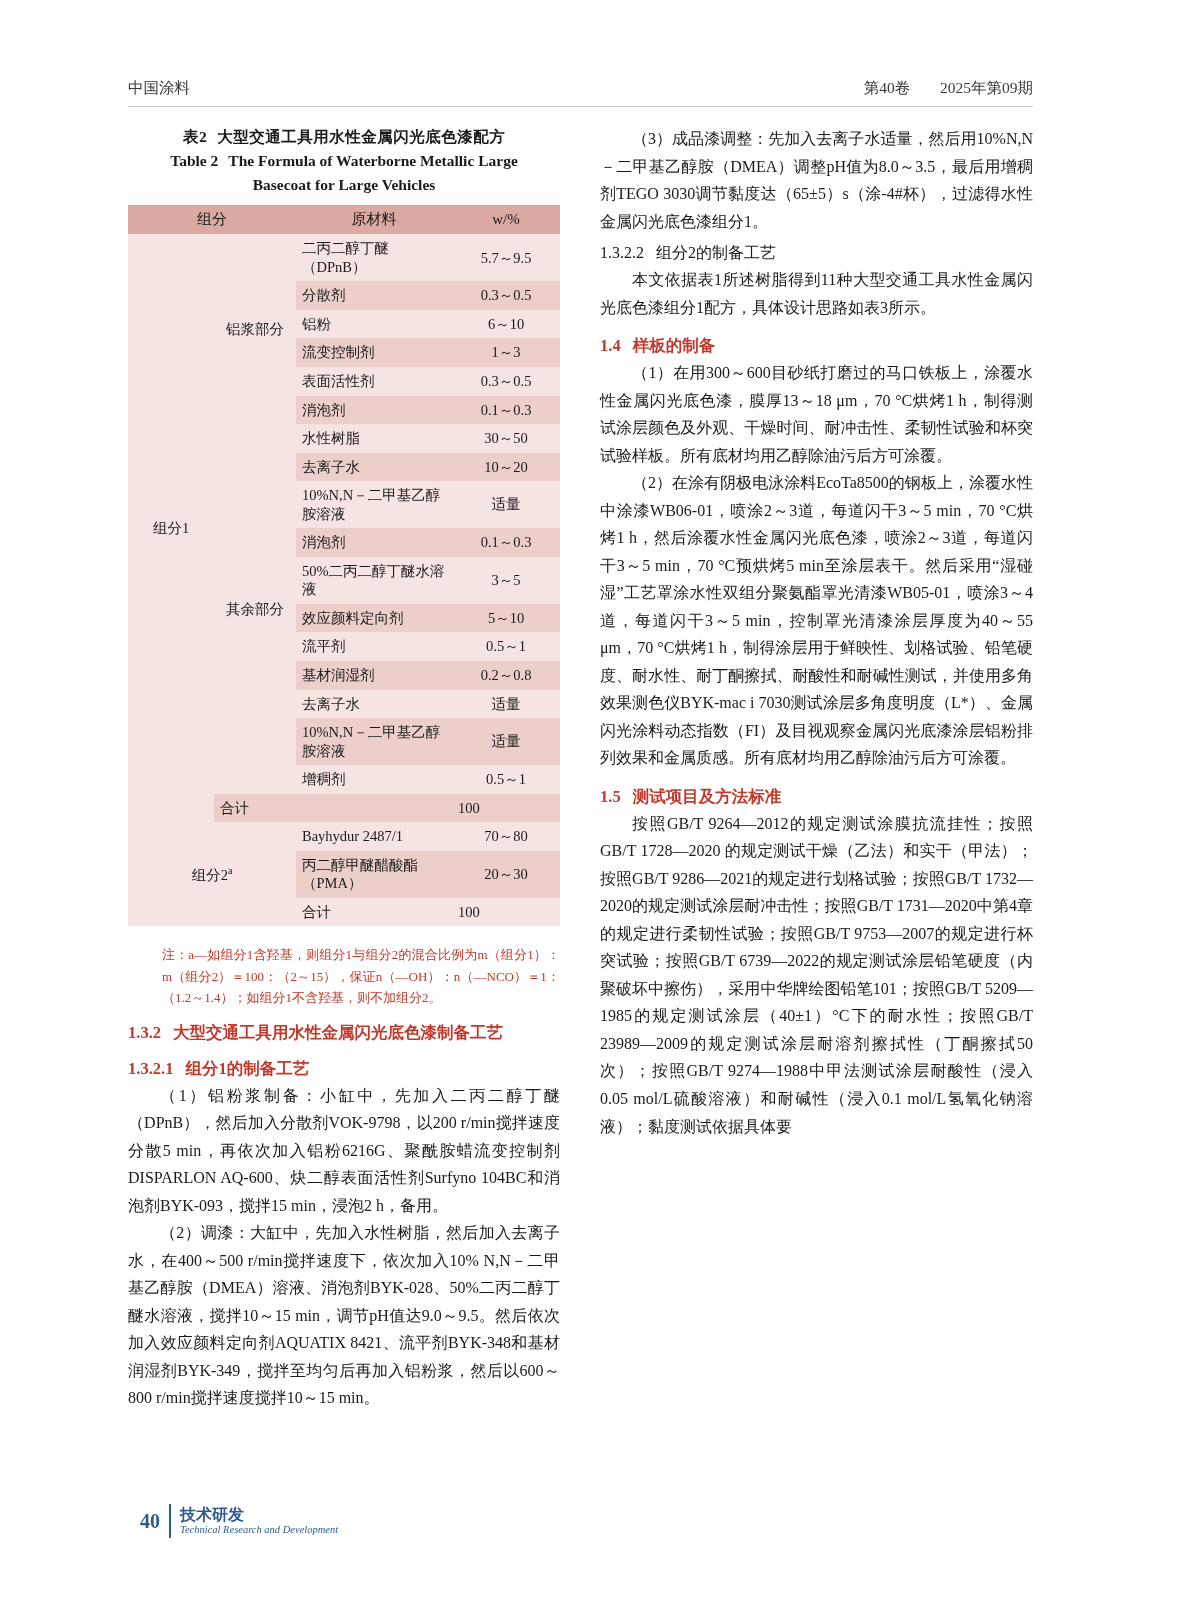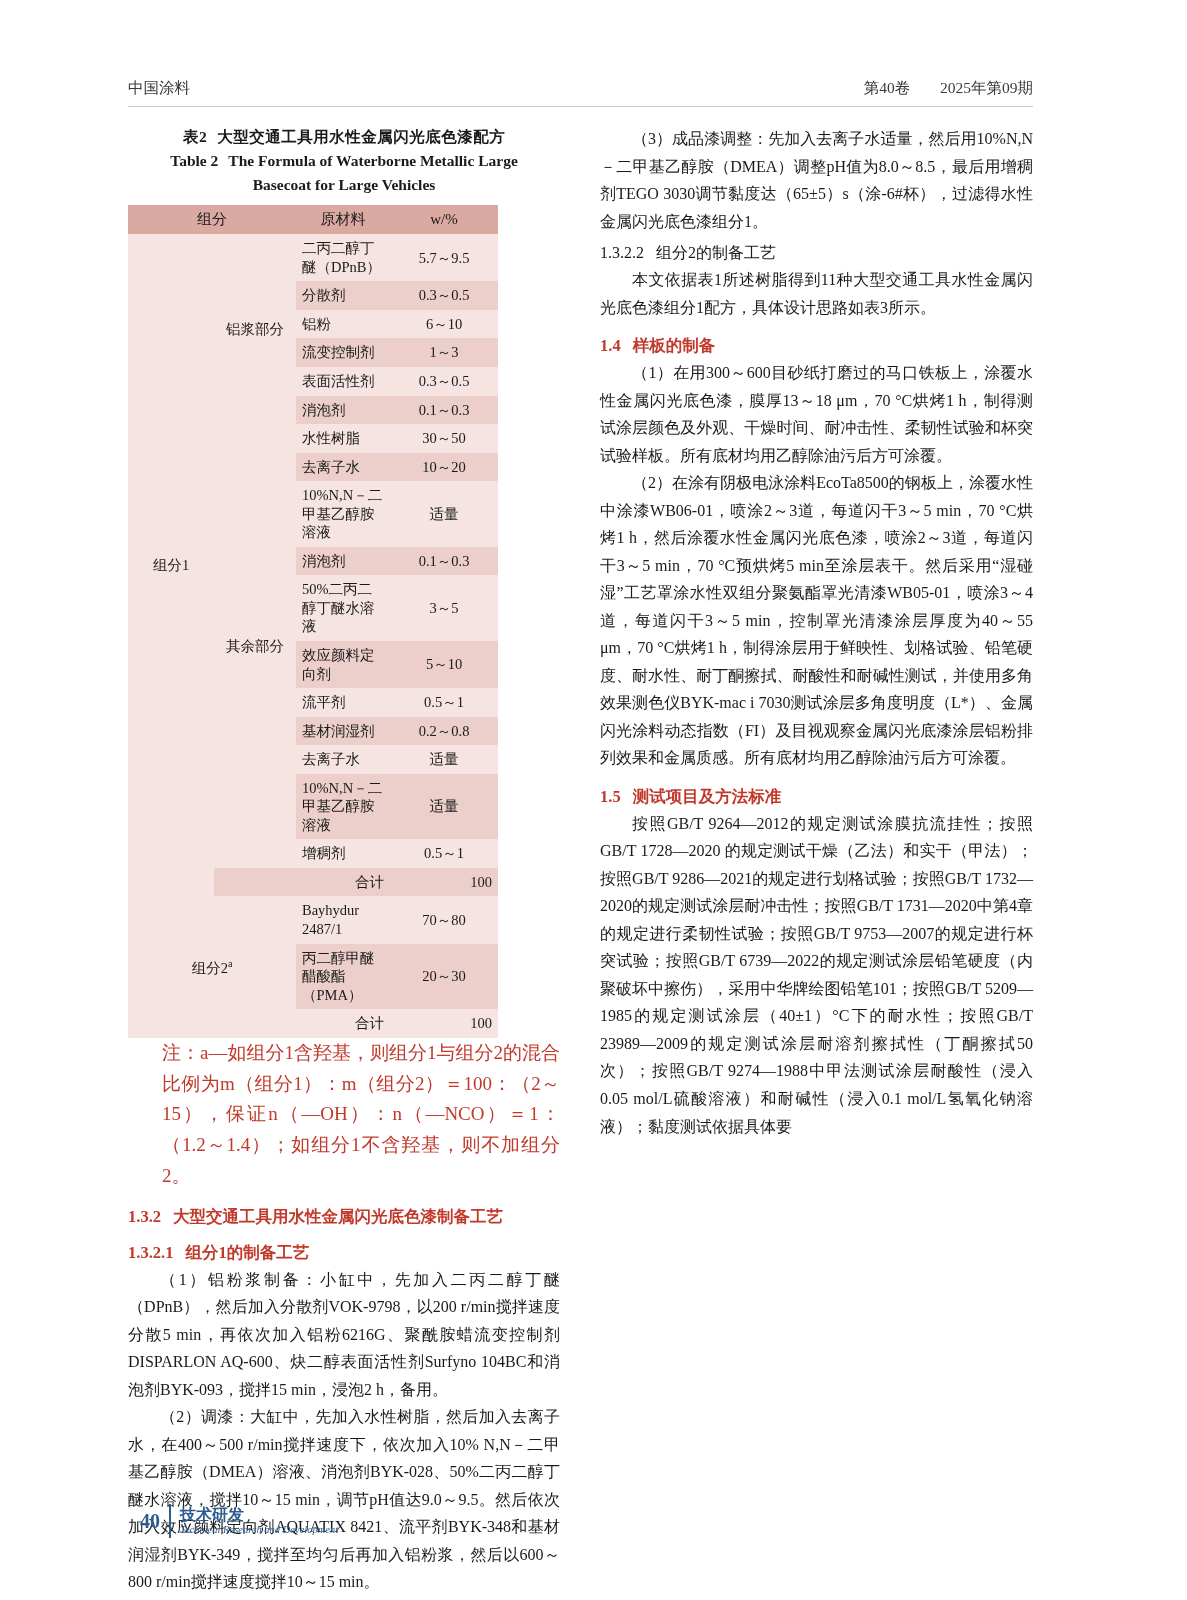--- a/index.html
+++ b/index.html
@@ -69,21 +69,21 @@
   .tbl-caption .cn { letter-spacing: 0.5px; }
   .tbl-caption .en {
     font-family: "Liberation Serif", serif;
     font-weight: bold;
   }
   .tbl-caption .num { margin-right: 10px; }
 
   
   table.formula {
     border-collapse: collapse;
-    width: 370px;
+    width: 432px;
     margin-top: 8px;
     font-size: 14.5px;
   }
   table.formula td {
     padding: 5px 6px;
     vertical-align: middle;
     line-height: 1.28;
   }
   .hdr td {
     background: #d9a9a2;
@@ -91,25 +91,25 @@
     font-weight: normal;
     font-size: 15px;
     padding: 7px 6px;
   }
   .rowA td { background: #f5e4e1; }
   .rowB td { background: #eccfcb; }
   .c-name { text-align: left; padding-left: 12px; }
   .c-val  { text-align: center; width: 96px; }
   .c-grp  { text-align: center; width: 74px; }
   .c-sub  { text-align: center; width: 70px; }
-  .total td { text-align: right; }
+  .total td { text-align: left; }
   .note {
-    margin-top: 0;
+    margin-top: 18px;
     color: #c0392b;
-    font-size: 19px;
+    font-size: 13px;
     line-height: 1.62;
     text-align: justify;
     padding-left: 34px;
   }
 
   
   .h-sec {
     color: #c0392b;
     font-weight: bold;
     font-size: 16.5px;
@@ -301,21 +301,21 @@
       <span class="n">1.3.2</span><span>大型交通工具用水性金属闪光底色漆制备工艺</span>
     </div>
     <div class="h-sec">
       <span class="n">1.3.2.1</span><span>组分1的制备工艺</span>
     </div>
     <p class="body">（1）铝粉浆制备：小缸中，先加入二丙二醇丁醚（DPnB），然后加入分散剂VOK-9798，以200 r/min搅拌速度分散5 min，再依次加入铝粉6216G、聚酰胺蜡流变控制剂DISPARLON AQ-600、炔二醇表面活性剂Surfyno 104BC和消泡剂BYK-093，搅拌15 min，浸泡2 h，备用。</p>
     <p class="body">（2）调漆：大缸中，先加入水性树脂，然后加入去离子水，在400～500 r/min搅拌速度下，依次加入10% N,N－二甲基乙醇胺（DMEA）溶液、消泡剂BYK-028、50%二丙二醇丁醚水溶液，搅拌10～15 min，调节pH值达9.0～9.5。然后依次加入效应颜料定向剂AQUATIX 8421、流平剂BYK-348和基材润湿剂BYK-349，搅拌至均匀后再加入铝粉浆，然后以600～800 r/min搅拌速度搅拌10～15 min。</p>
   </div>
 
   <div class="col-right">
-    <p class="body">（3）成品漆调整：先加入去离子水适量，然后用10%N,N－二甲基乙醇胺（DMEA）调整pH值为8.0～8.5，最后用增稠剂TEGO 3030调节黏度达（65±5）s（涂-6#杯），过滤得水性金属闪光底色漆组分1。</p>
+    <p class="body">（3）成品漆调整：先加入去离子水适量，然后用10%N,N－二甲基乙醇胺（DMEA）调整pH值为8.0～3.5，最后用增稠剂TEGO 3030调节黏度达（65±5）s（涂-4#杯），过滤得水性金属闪光底色漆组分1。</p>
 
     <div class="h-sub">
       <span class="n">1.3.2.2</span><span>组分2的制备工艺</span>
     </div>
     <p class="body">本文依据表1所述树脂得到11种大型交通工具水性金属闪光底色漆组分1配方，具体设计思路如表3所示。</p>
 
     <div class="h-sec">
       <span class="n">1.4</span><span>样板的制备</span>
     </div>
     <p class="body">（1）在用300～600目砂纸打磨过的马口铁板上，涂覆水性金属闪光底色漆，膜厚13～18 μm，70 °C烘烤1 h，制得测试涂层颜色及外观、干燥时间、耐冲击性、柔韧性试验和杯突试验样板。所有底材均用乙醇除油污后方可涂覆。</p>

